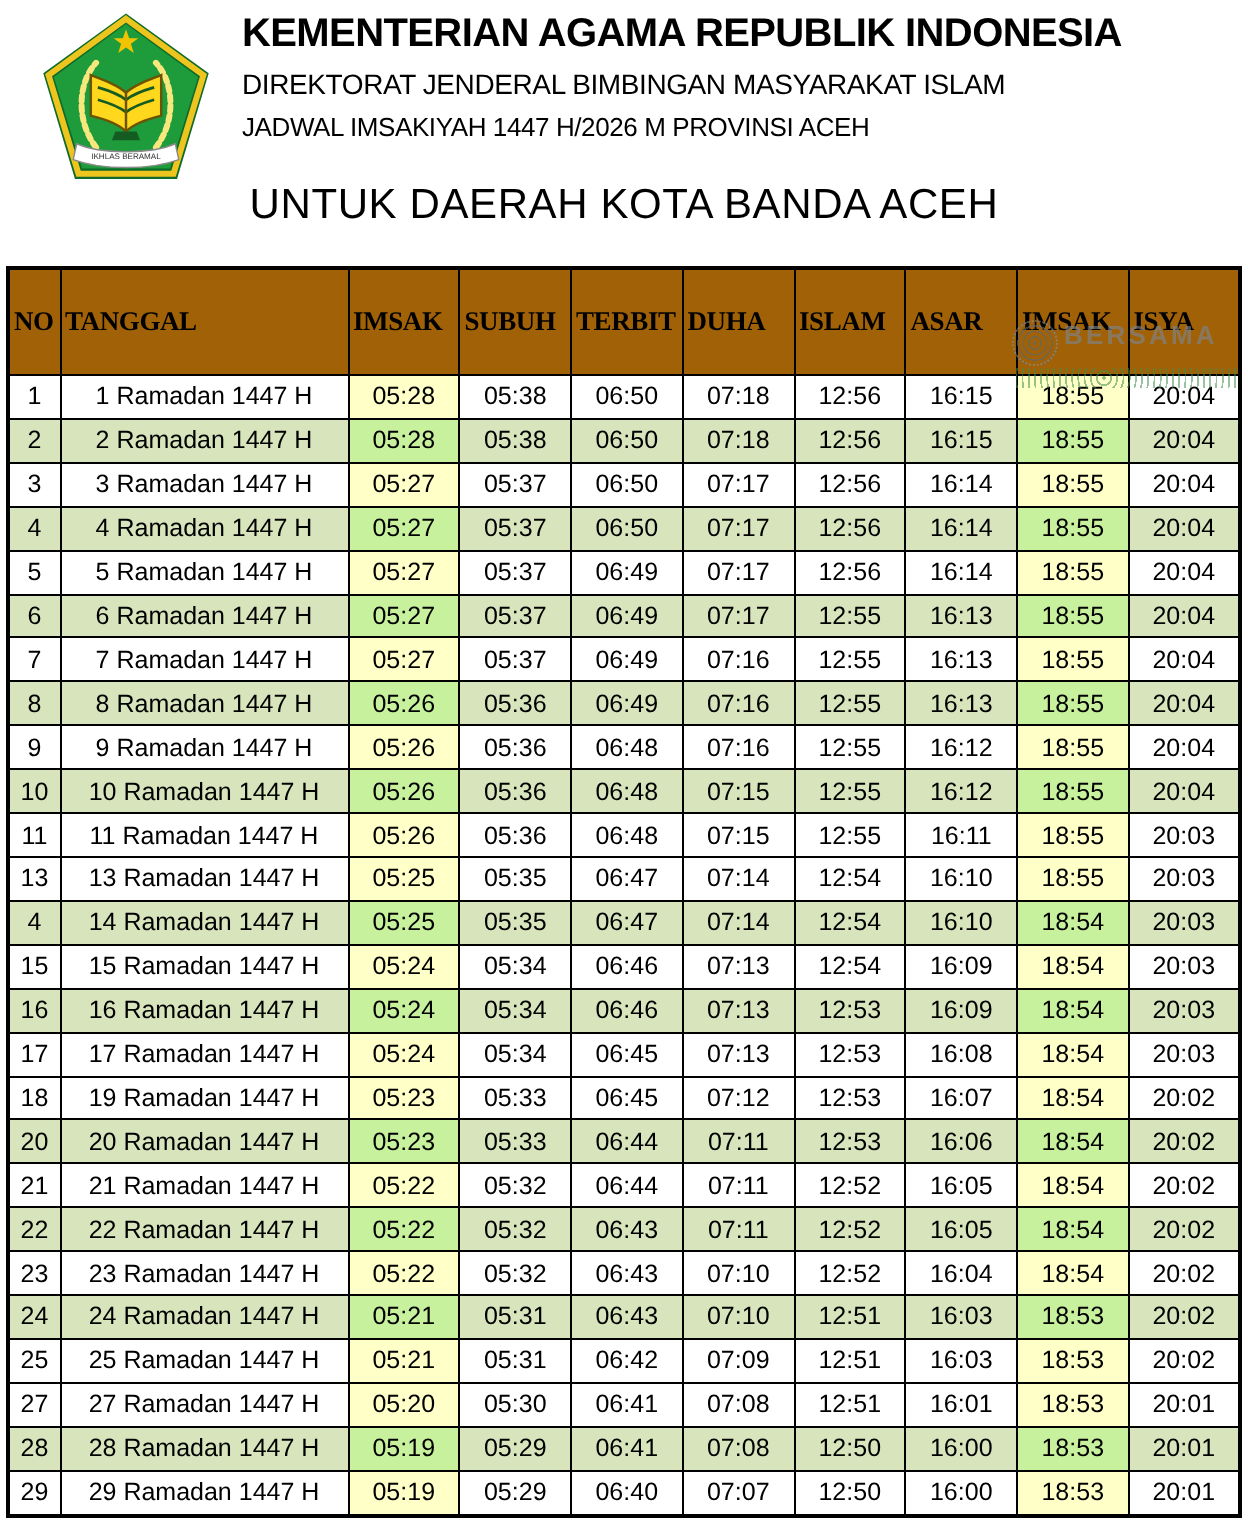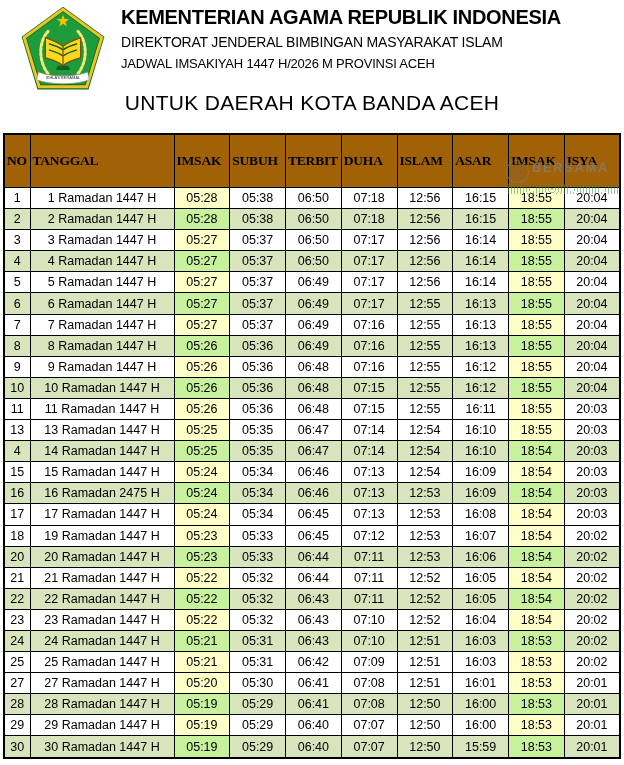--- a/index.html
+++ b/index.html
@@ -262,21 +262,21 @@
           <td>05:34</td>
           <td>06:46</td>
           <td>07:13</td>
           <td>12:54</td>
           <td>16:09</td>
           <td class="hl">18:54</td>
           <td>20:03</td>
         </tr>
         <tr class="row-even">
           <td>16</td>
-          <td class="cell-tanggal">16 Ramadan 2475 H</td>
+          <td class="cell-tanggal">16 Ramadan 1447 H</td>
           <td class="hl">05:24</td>
           <td>05:34</td>
           <td>06:46</td>
           <td>07:13</td>
           <td>12:53</td>
           <td>16:09</td>
           <td class="hl">18:54</td>
           <td>20:03</td>
         </tr>
         <tr class="row-odd">
@@ -401,32 +401,20 @@
         </tr>
         <tr class="row-odd">
           <td>29</td>
           <td class="cell-tanggal">29 Ramadan 1447 H</td>
           <td class="hl">05:19</td>
           <td>05:29</td>
           <td>06:40</td>
           <td>07:07</td>
           <td>12:50</td>
           <td>16:00</td>
-          <td class="hl">18:53</td>
-          <td>20:01</td>
-        </tr>
-        <tr class="row-even">
-          <td>30</td>
-          <td class="cell-tanggal">30 Ramadan 1447 H</td>
-          <td class="hl">05:19</td>
-          <td>05:29</td>
-          <td>06:40</td>
-          <td>07:07</td>
-          <td>12:50</td>
-          <td>15:59</td>
           <td class="hl">18:53</td>
           <td>20:01</td>
         </tr>
       </tbody>
   </table>
 </div>
 
 <div class="watermark">
   <div class="wm-row">
     <span class="wm-globe"></span>

